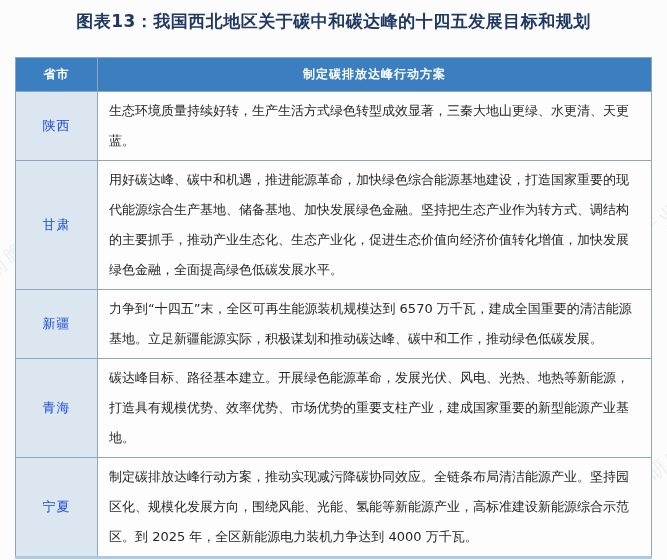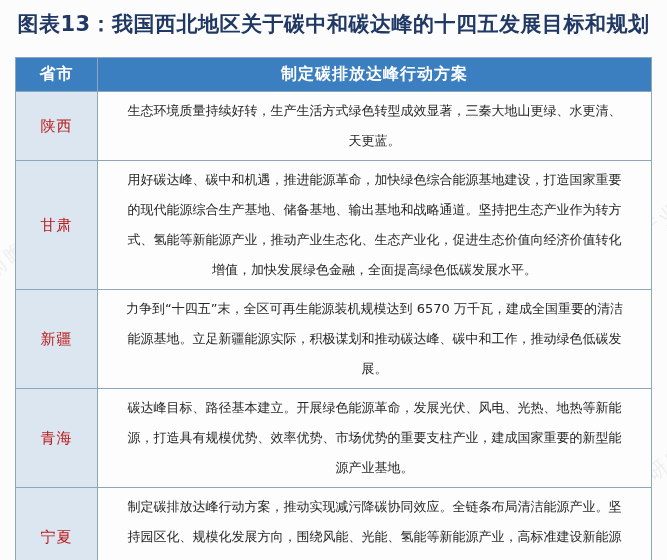--- a/index.html
+++ b/index.html
@@ -10,63 +10,63 @@
     position: relative;
     overflow: hidden;
     color: #2b2b2b;
   }
   .stage { position: absolute; inset: 0; }
 
   .page-title {
     position: absolute;
     top: 10px; left: 0; right: 0;
     text-align: center;
-    font-size: 21px;
+    font-size: 17px;
     font-weight: bold;
     color: #203864;
     letter-spacing: 0.5px;
   }
 
   table.goal-table {
     position: absolute;
     left: 15px; top: 57px;
     width: 637px;
     border-collapse: collapse;
     table-layout: fixed;
     border-bottom: 3px solid #a9cbe8;
   }
   table.goal-table th, table.goal-table td {
     border: 1px solid #8fa5ba;
   }
   th.head {
     background: #3c7fc0;
     color: #ffffff;
-    font-size: 16px;
+    font-size: 12px;
     font-weight: bold;
     height: 31px;
     text-align: center;
     border: 1px solid #3c7fc0;
     letter-spacing: 1px;
   }
   col.c-prov { width: 82px; }
   td.prov {
     background: #dce6f1;
     text-align: center;
     vertical-align: middle;
-    font-size: 15px;
-    color: #b91c1c;
+    font-size: 13px;
+    color: #1d4ed8;
     letter-spacing: 1px;
   }
   td.plan {
     background: #fdfdfd;
     font-size: 13px;
     line-height: 30px;
-    padding: 4px 25px;
+    padding: 4px 11px;
     color: #262626;
-    text-align: center;
+    text-align: left;
     vertical-align: middle;
     word-break: break-all;
   }
 
   
   .wm {
     position: absolute;
     color: rgba(140, 150, 160, 0.13);
     font-size: 20px;
     white-space: nowrap;
@@ -108,29 +108,29 @@
         <th class="head">制定碳排放达峰行动方案</th>
       </tr>
     </thead>
     <tbody>
       <tr>
         <td class="prov">陕西</td>
         <td class="plan">生态环境质量持续好转，生产生活方式绿色转型成效显著，三秦大地山更绿、水更清、天更蓝。</td>
       </tr>
       <tr>
         <td class="prov">甘肃</td>
-        <td class="plan">用好碳达峰、碳中和机遇，推进能源革命，加快绿色综合能源基地建设，打造国家重要的现代能源综合生产基地、储备基地、输出基地和战略通道。坚持把生态产业作为转方式、氢能等新能源产业，推动产业生态化、生态产业化，促进生态价值向经济价值转化增值，加快发展绿色金融，全面提高绿色低碳发展水平。</td>
+        <td class="plan">用好碳达峰、碳中和机遇，推进能源革命，加快绿色综合能源基地建设，打造国家重要的现代能源综合生产基地、储备基地、加快发展绿色金融。坚持把生态产业作为转方式、调结构的主要抓手，推动产业生态化、生态产业化，促进生态价值向经济价值转化增值，加快发展绿色金融，全面提高绿色低碳发展水平。</td>
       </tr>
       <tr>
         <td class="prov">新疆</td>
         <td class="plan">力争到“十四五”末，全区可再生能源装机规模达到 6570 万千瓦，建成全国重要的清洁能源基地。立足新疆能源实际，积极谋划和推动碳达峰、碳中和工作，推动绿色低碳发展。</td>
       </tr>
       <tr>
         <td class="prov">青海</td>
         <td class="plan">碳达峰目标、路径基本建立。开展绿色能源革命，发展光伏、风电、光热、地热等新能源，打造具有规模优势、效率优势、市场优势的重要支柱产业，建成国家重要的新型能源产业基地。</td>
       </tr>
       <tr>
         <td class="prov">宁夏</td>
-        <td class="plan">制定碳排放达峰行动方案，推动实现减污降碳协同效应。全链条布局清洁能源产业。坚持园区化、规模化发展方向，围绕风能、光能、氢能等新能源产业，高标准建设新能源综合示范区。到 2025 年，全区新能源电力装机力争达到 6000 万千瓦。</td>
+        <td class="plan">制定碳排放达峰行动方案，推动实现减污降碳协同效应。全链条布局清洁能源产业。坚持园区化、规模化发展方向，围绕风能、光能、氢能等新能源产业，高标准建设新能源综合示范区。到 2025 年，全区新能源电力装机力争达到 4000 万千瓦。</td>
       </tr>
     </tbody>
   </table>
 </div>
 
 </body></html>

